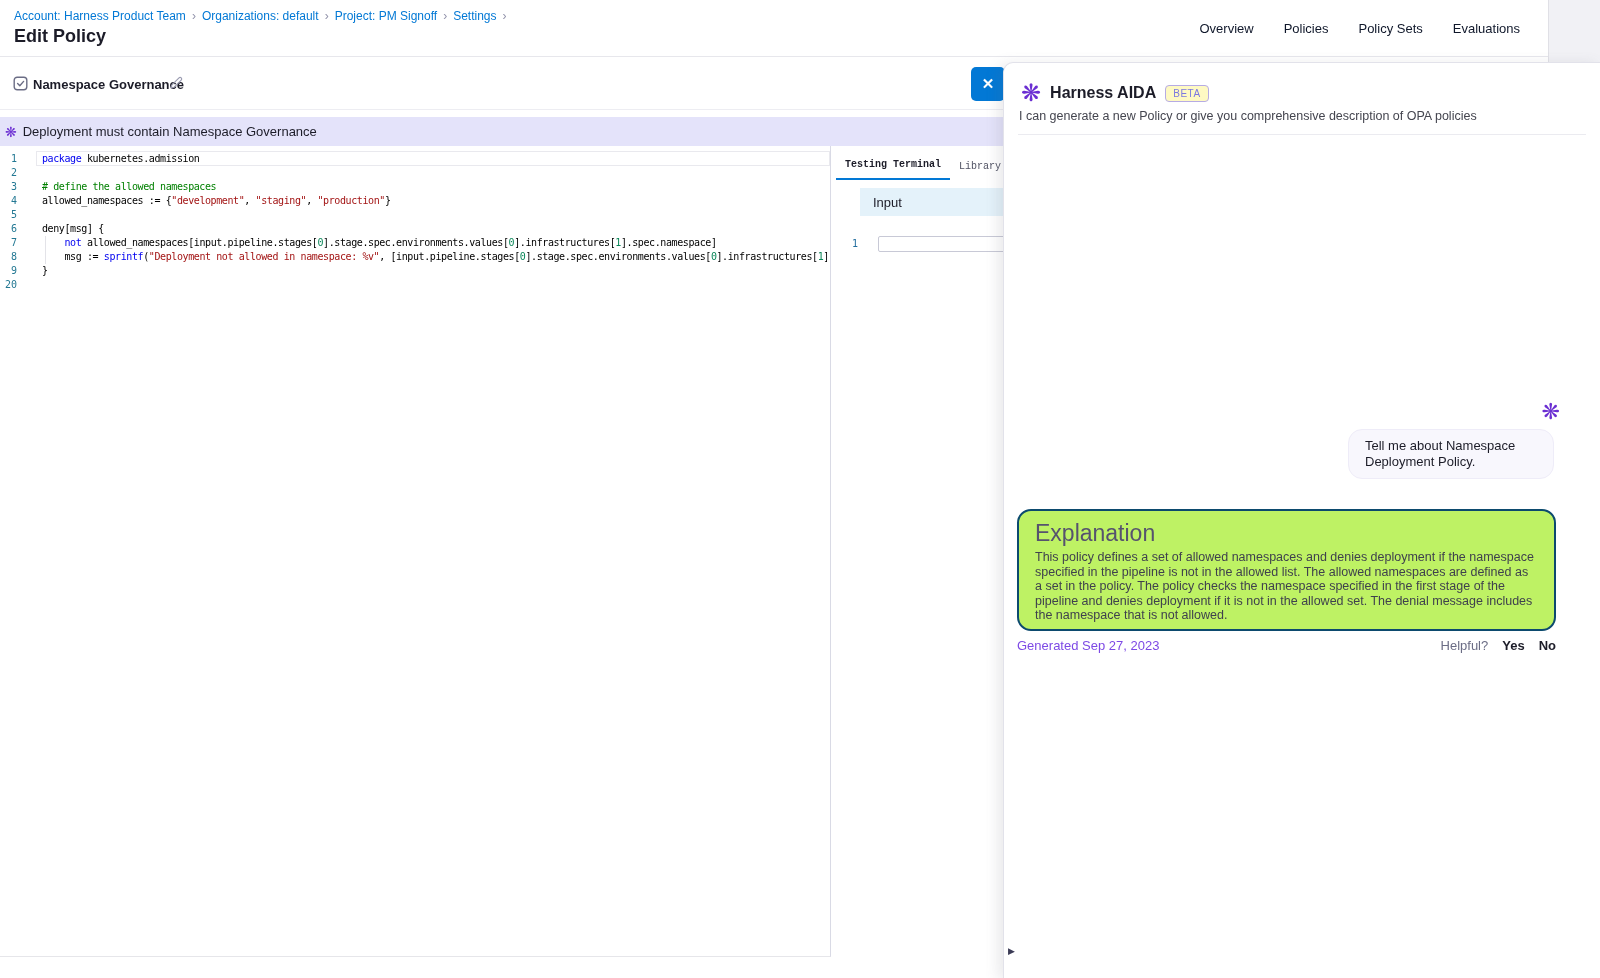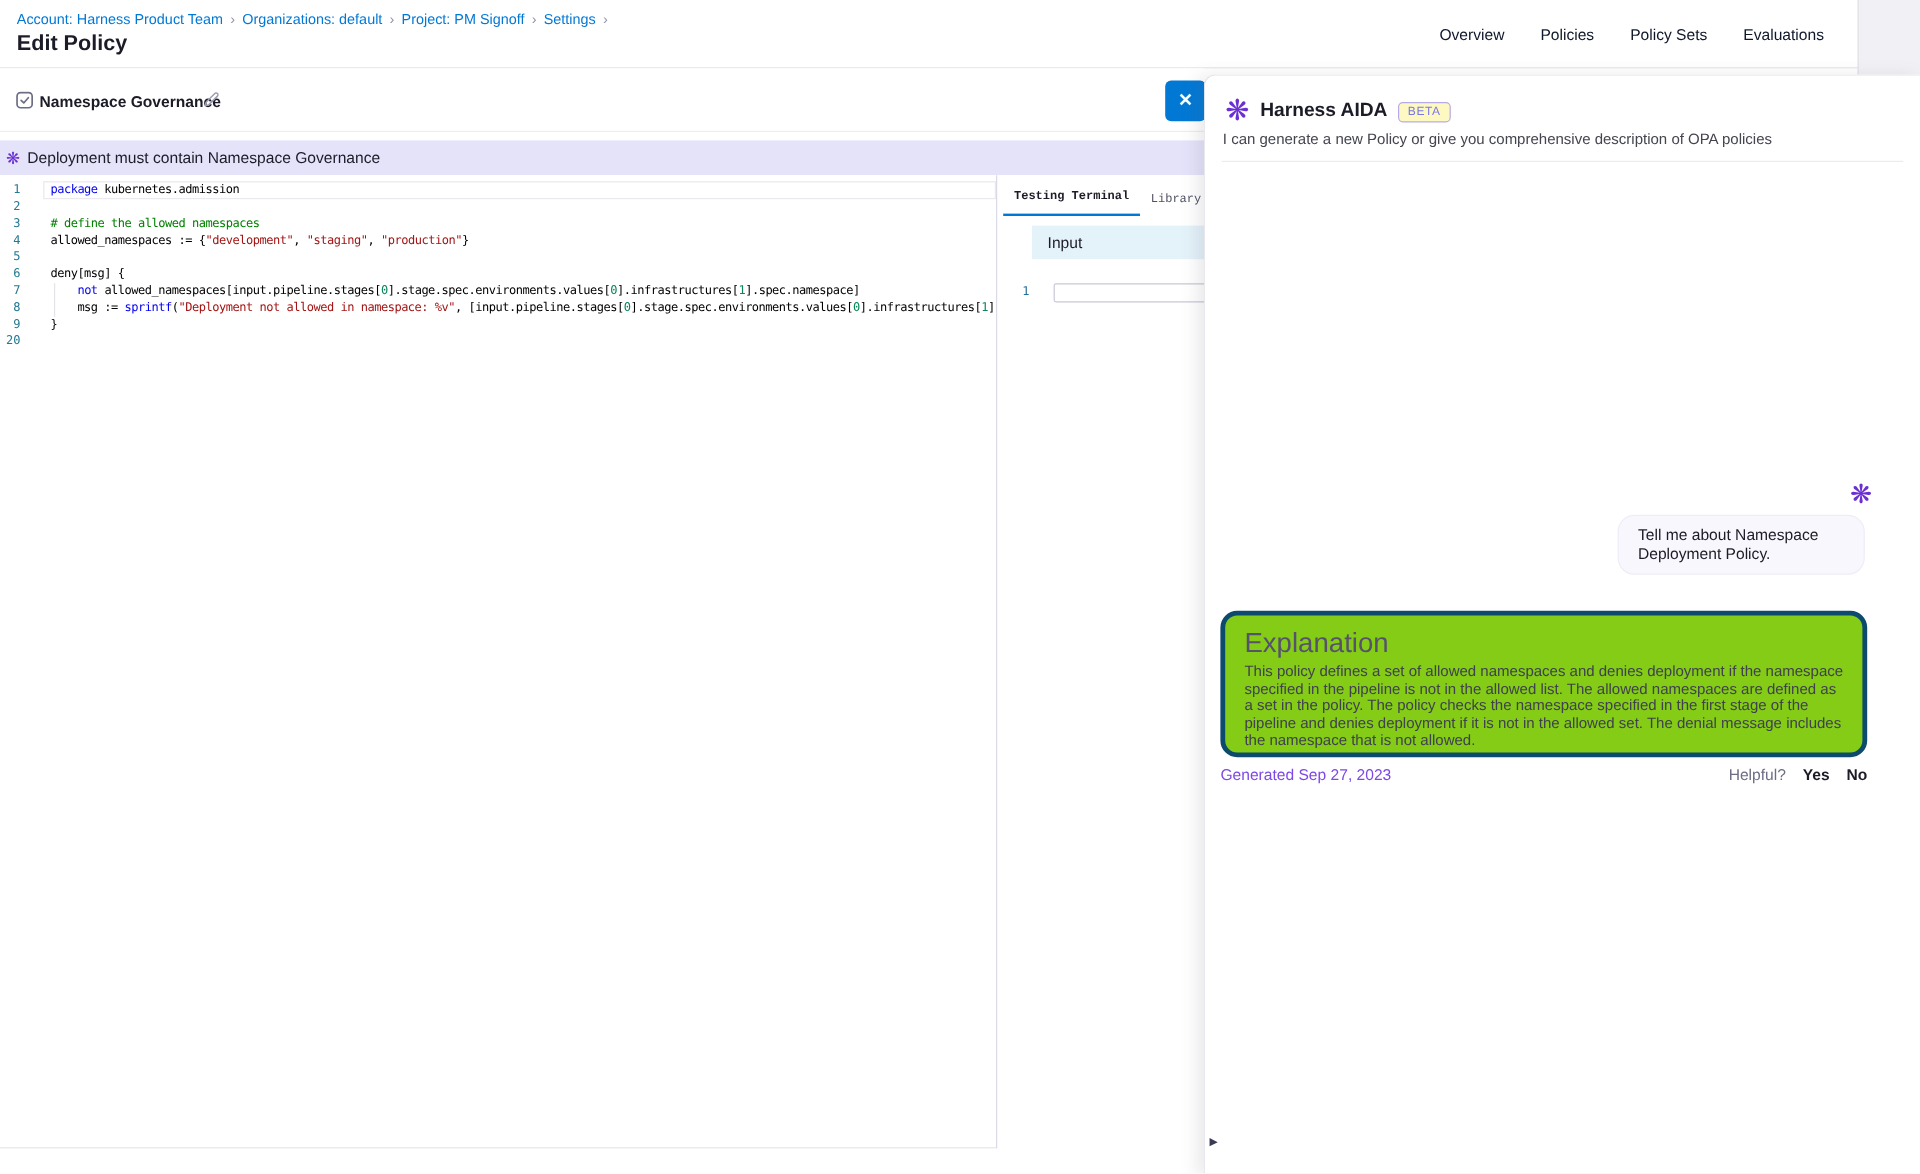--- a/index.html
+++ b/index.html
@@ -59,21 +59,21 @@
   .aida-flower { color:#6b2fd2; font-size:24px; line-height:1; }
   #aida-title { font-size:16px; font-weight:700; color:#1c1c28; }
   #beta-badge { font-size:10px; letter-spacing:0.5px; color:#7b78e0; border:1px solid #b6abe4; border-radius:4px; padding:2px 7px; background:#fef9c3; }
   #aida-subtitle { position:absolute; left:15px; top:46px; font-size:12.5px; color:#44454f; }
   #aida-divider { position:absolute; left:14px; right:14px; top:71px; height:1px; background:#ebebf0; }
 
   #chat-avatar { position:absolute; right:40px; top:338px; font-size:22px; color:#6b2fd2; line-height:1; }
   #user-bubble { position:absolute; right:46px; top:366px; width:206px; background:#f8f7fd; border:1px solid #eeecf8; border-radius:14px; padding:8px 16px; }
   #user-bubble-text { font-size:13px; color:#1c1c28; line-height:16px; }
 
-  #explanation-card { position:absolute; left:13px; right:44px; top:446px; height:122px; border:4px solid #0c4a6e; border-radius:14px; background:#84cc16; padding:9px 16px; }
+  #explanation-card { position:absolute; left:13px; right:44px; top:446px; height:122px; border:2px solid #0c4a6e; border-radius:14px; background:#bef264; padding:9px 16px; }
   #explanation-title { font-size:23px; font-weight:400; color:#56526e; }
   #explanation-body { margin-top:3px; font-size:12.5px; color:#3f414d; line-height:14.5px; }
 
   #aida-footer { position:absolute; left:13px; right:44px; top:575px; height:20px; }
   #generated-text { position:absolute; left:0; top:0; font-size:13px; color:#7d49e5; }
   #helpful-group { position:absolute; right:0; top:0; display:flex; gap:0; align-items:center; }
   #helpful-label { font-size:13px; color:#6b6d85; }
   .vote-btn { font-size:13px; color:#1c1c28; font-weight:600; background:none; border:none; cursor:pointer; margin-left:14px; font-family:Liberation Sans, sans-serif; }
   #panel-handle { position:absolute; left:4px; top:882px; width:12px; height:12px; color:#3a3a55; font-size:9px; cursor:pointer; line-height:12px; }
 

